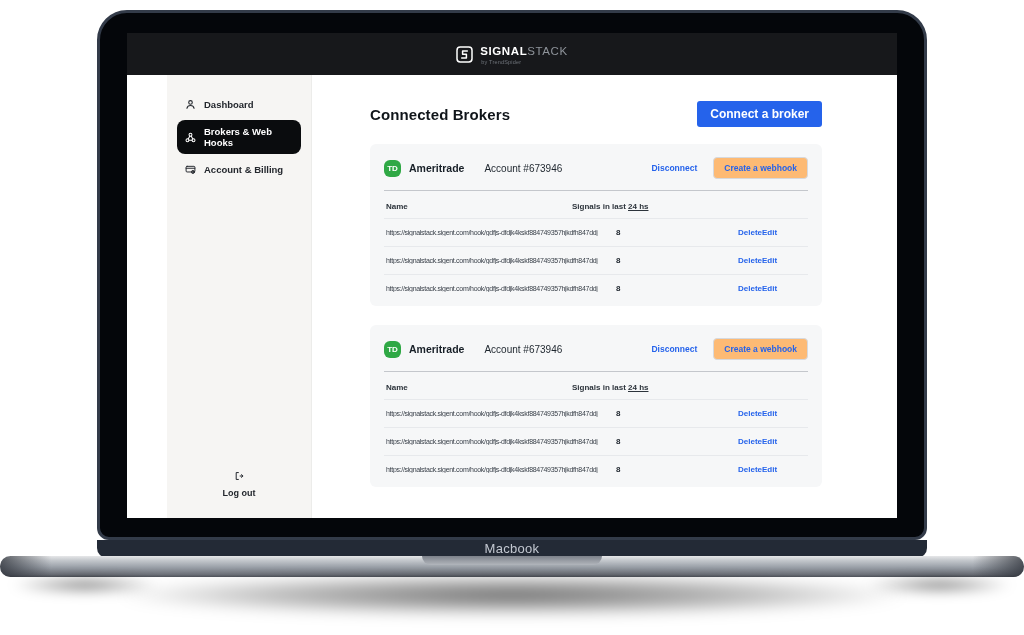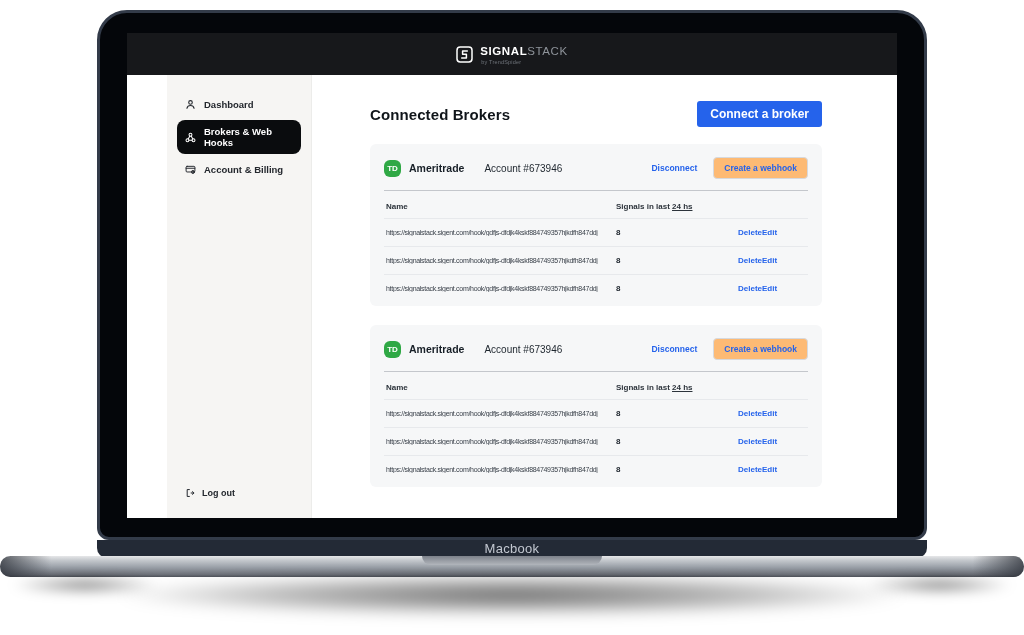--- a/index.html
+++ b/index.html
@@ -66,21 +66,21 @@
   .side-item {
     display:flex; align-items:center; gap:8px;
     padding:6px 8px; margin-bottom:4px; border-radius:8px;
     font-size:9.5px; font-weight:600; color:#23272d; cursor:pointer;
   }
   .side-item.active { background:#0a0c0e; color:#ffffff; }
   .side-item svg { flex:0 0 auto; }
   .side-spacer { flex:1; }
   .logout {
     display:flex; align-items:center; gap:7px; padding:4px 8px;
-    font-size:9px; font-weight:600; color:#23272d; cursor:pointer;
+    font-size:9px; font-weight:600; color:#23272d; cursor:pointer;flex-direction:column;
   }
 
   
   .main { flex:1; padding:26px 75px 0 58px; overflow:hidden; }
   .main-head { display:flex; align-items:center; justify-content:space-between; margin-bottom:17px; }
   .page-title { font-size:15px; font-weight:bold; color:#10151a; letter-spacing:.1px; }
   .btn-primary {
     background:#2563eb; color:#ffffff; border:none; border-radius:3px;
     font-size:12px; font-weight:600; padding:6px 13px; cursor:pointer;
     font-family:inherit;
@@ -98,21 +98,21 @@
   .broker-account { margin-left:20px; font-size:10px; font-weight:500; color:#1d252d; }
   .head-spacer { flex:1; }
   .link-disconnect { color:#2563eb; font-size:8.5px; font-weight:600; margin-right:16px; cursor:pointer; }
   .btn-outline {
     background:#fdba74; border:1px solid #d6d9de; border-radius:4px;
     color:#2563eb; font-size:8.5px; font-weight:600; padding:5px 10px; cursor:pointer;
     font-family:inherit;
   }
   .card-divider { border-bottom:1px solid #c4c7cc; margin-top:9px; }
 
-  .tbl-head { display:flex; align-items:center; padding:11px 2px 7px; }
+  .tbl-head { display:flex; align-items:center; padding:11px 2px 7px;gap:44px; }
   .tbl-row { display:flex; align-items:center; padding:9px 2px; border-top:1px solid #e7e9ec; }
   .col-url { flex:1; min-width:0; overflow:hidden; white-space:nowrap; }
   .col-signals { width:122px; flex:0 0 auto; }
   .col-actions { width:68px; flex:0 0 auto; display:flex; }
   .hdr-text { font-size:8px; font-weight:bold; color:#2c333b; }
   .hdr-period { text-decoration:underline; }
   .url-text { font-size:7px; letter-spacing:-0.3px; color:#3a414a; }
   .signals-val { font-size:8px; font-weight:bold; color:#1d242c; }
   .row-link { color:#2563eb; font-size:8px; font-weight:600; cursor:pointer; }
 </style>

